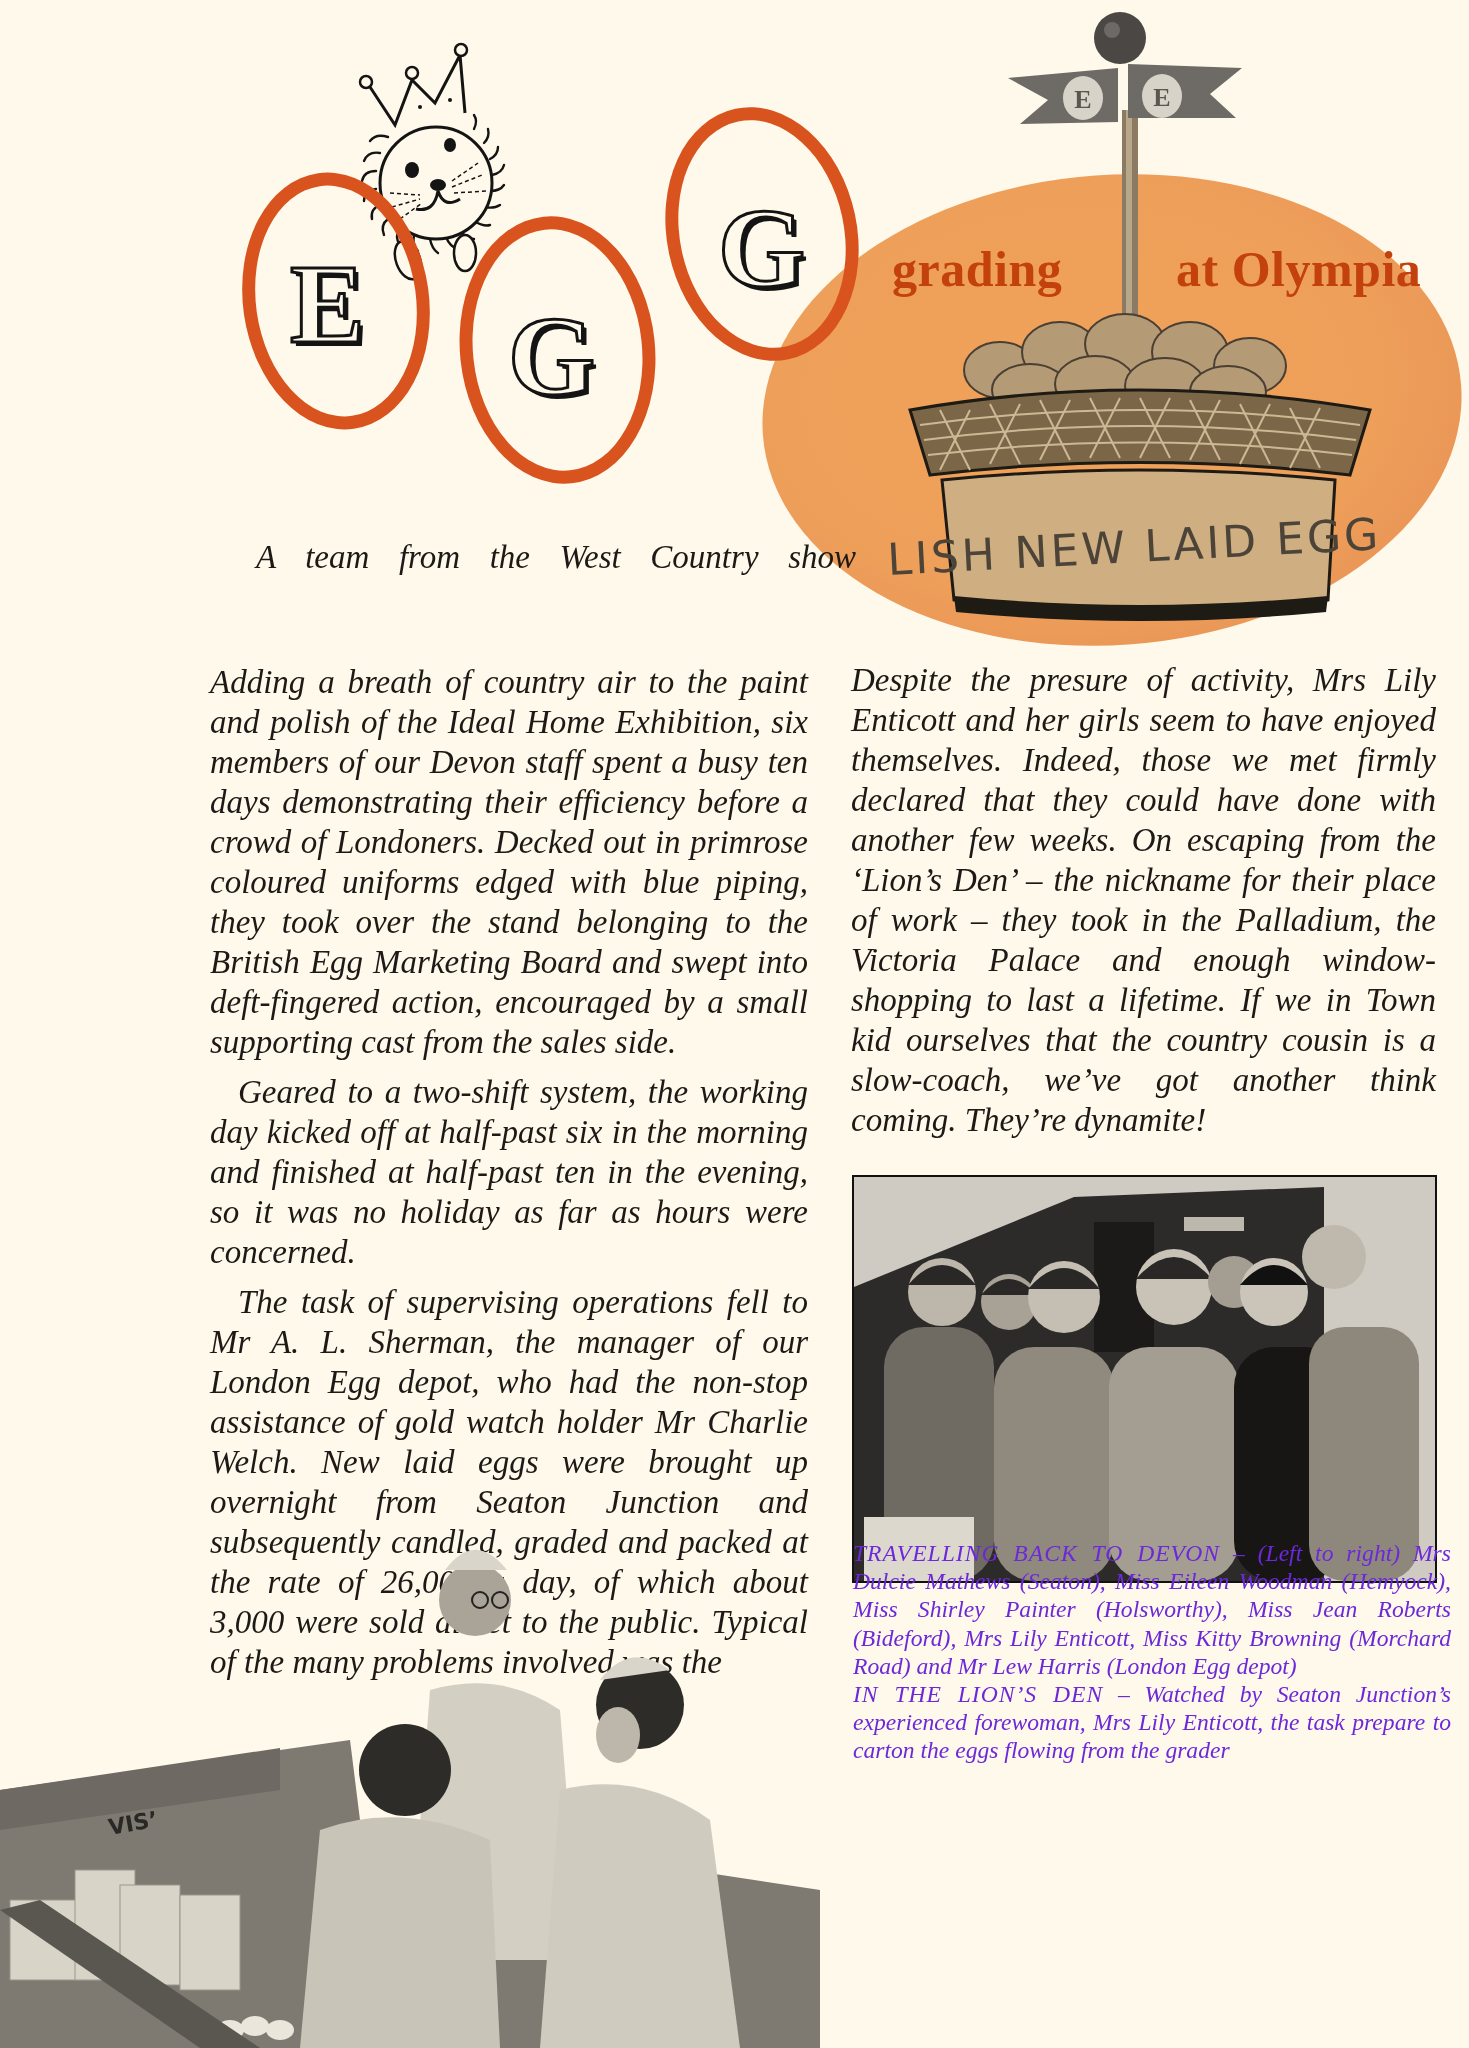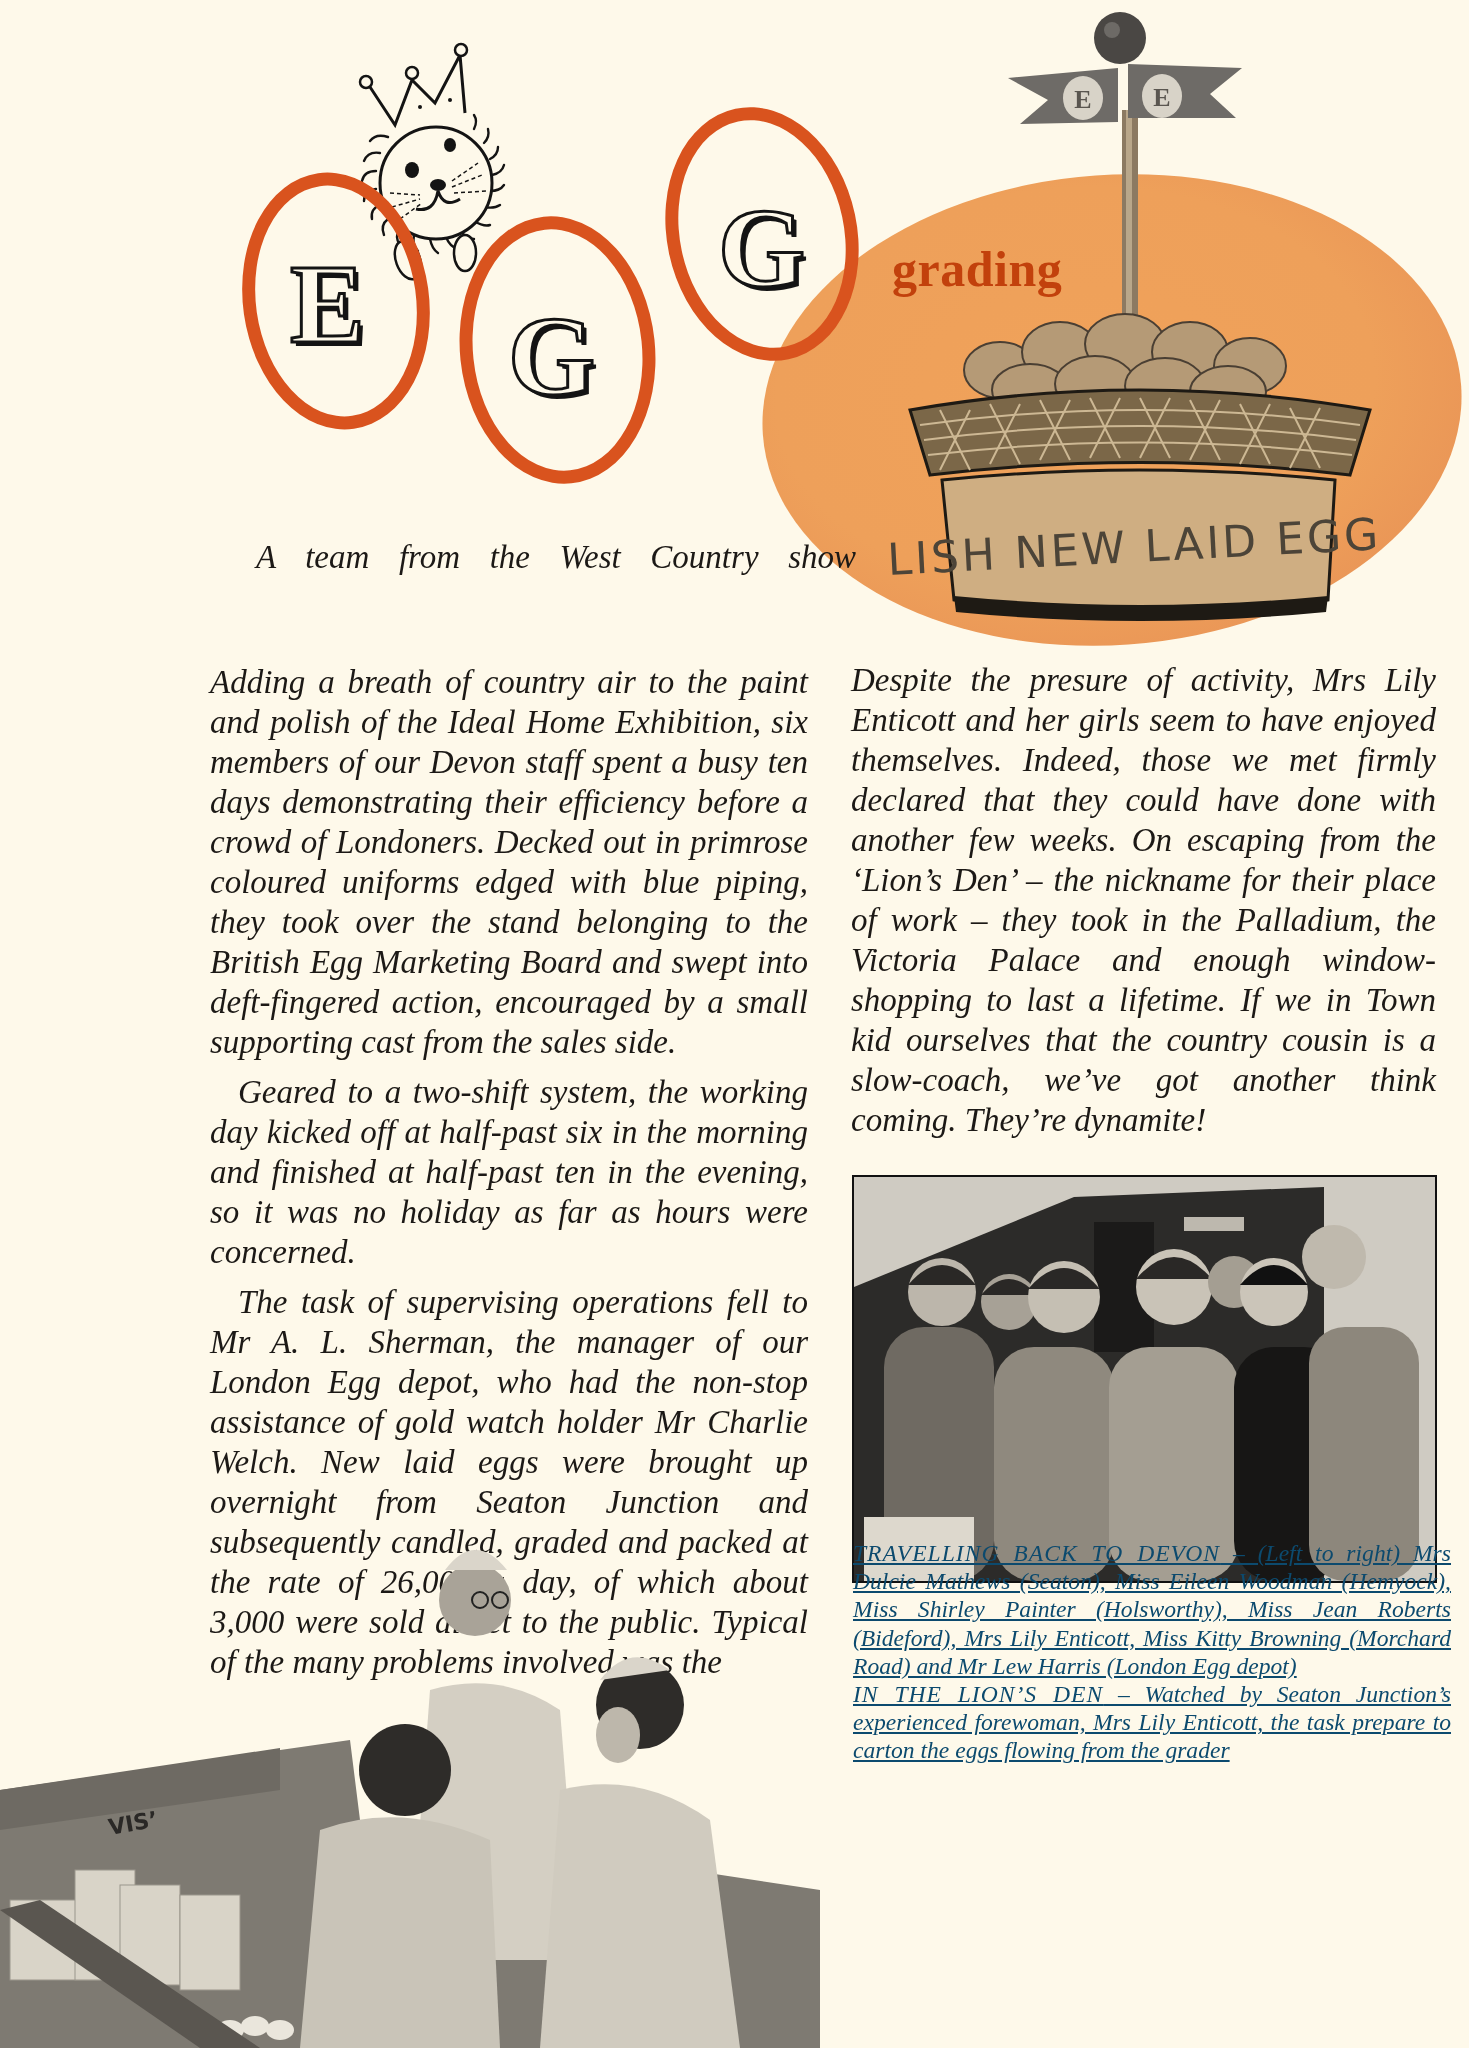--- a/index.html
+++ b/index.html
@@ -52,23 +52,22 @@
   
   .photo-frame {
     position: absolute; left: 852px; top: 1175px; width: 585px; height: 408px;
     border: 2px solid #111; box-sizing: border-box; overflow: hidden;
     background:
       repeating-linear-gradient(45deg, rgba(0,0,0,0.06) 0 1px, transparent 1px 3px),
       linear-gradient(90deg, #3a3a38 0%, #5e5c58 30%, #8d8a83 60%, #b9b5ad 85%, #cfcac1 100%);
   }
   .caption {
     position: absolute; left: 853px; top: 1539px; width: 598px;
-    font-style: italic; font-size: 23.6px; line-height: 28.2px; color: #0c4a6e;
+    font-style: italic; font-size: 23.6px; line-height: 28.2px; color: #6d28d9;
     text-align: justify;
-    text-decoration: underline;
   }
   .caption p { margin: 0; }
   .caption .cap-head { font-style: italic; letter-spacing: 1px; }
 
   .lower-photo { position: absolute; left: 0; top: 1490px; width: 820px; height: 558px; }
 </style>
 </head>
 <body>
 
 <div class="abs" style="left:0;top:0;width:1469px;height:660px;">
@@ -167,20 +166,21 @@
       <path d="M60,110 l30,60 M110,104 l30,60 M160,100 l30,60 M210,98 l30,60 M260,98 l30,60 M310,100 l30,60 M360,104 l30,60 M410,108 l30,60"></path>
       <path d="M90,110 l-30,60 M140,104 l-30,60 M190,100 l-30,60 M240,98 l-30,60 M290,98 l-30,60 M340,100 l-30,60 M390,104 l-30,60 M440,108 l-30,60"></path>
     </g>
 
     <path d="M62,180 Q260,160 455,180 L448,300 Q260,318 74,300 Z" fill="#cfae82" stroke="#1e1a14" stroke-width="3"></path>
     <path d="M74,296 Q260,314 448,296 L446,312 Q260,330 76,312 Z" fill="#1e1a14"></path>
     <text x="255" y="262" text-anchor="middle" font-family="DejaVu Sans, sans-serif" font-size="44" fill="#4c4438" letter-spacing="3" transform="rotate(-3 255 262)">LISH NEW LAID EGG</text>
   </svg>
 
   <div class="title-word" style="left:892px;top:240px;">grading</div>
+  <div class="title-word" style="left:1176px;top:240px;">at Olympia</div>
 </div>
 
 <div class="standfirst">
   <div>A team from the West Country show</div>
 </div>
 
 <div class="col" id="col-left">
   <p>Adding a breath of country air to the paint and polish of the Ideal Home Exhibition, six members of our Devon staff spent a busy ten days demonstrating their efficiency before a crowd of Londoners. Decked out in primrose coloured uniforms edged with blue piping, they took over the stand belonging to the British Egg Marketing Board and swept into deft-fingered action, encouraged by a small supporting cast from the sales side.</p>
   <p>Geared to a two-shift system, the working day kicked off at half-past six in the morning and finished at half-past ten in the evening, so it was no holiday as far as hours were concerned.</p>
   <p>The task of supervising operations fell to Mr A. L. Sherman, the manager of our London Egg depot, who had the non-stop assistance of gold watch holder Mr Charlie Welch. New laid eggs were brought up overnight from Seaton Junction and subsequently candled, graded and packed at the rate of 26,000 a day, of which about 3,000 were sold direct to the public. Typical of the many problems involved was the</p>

